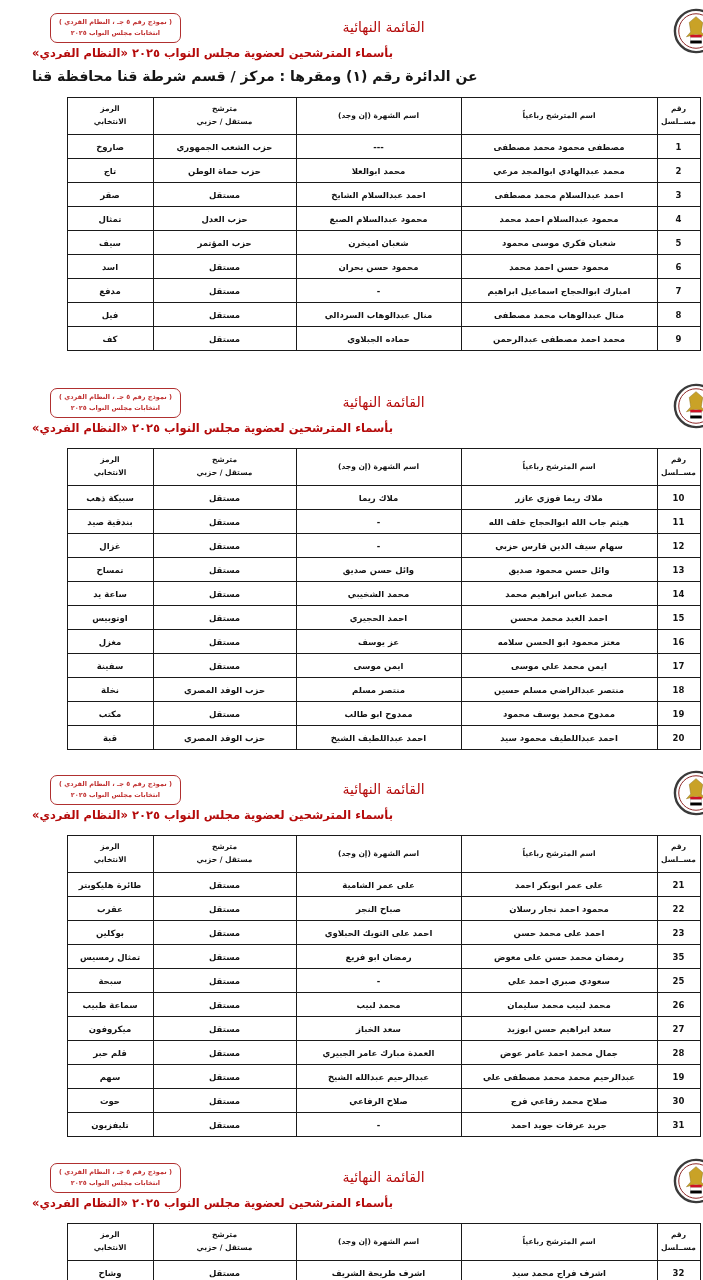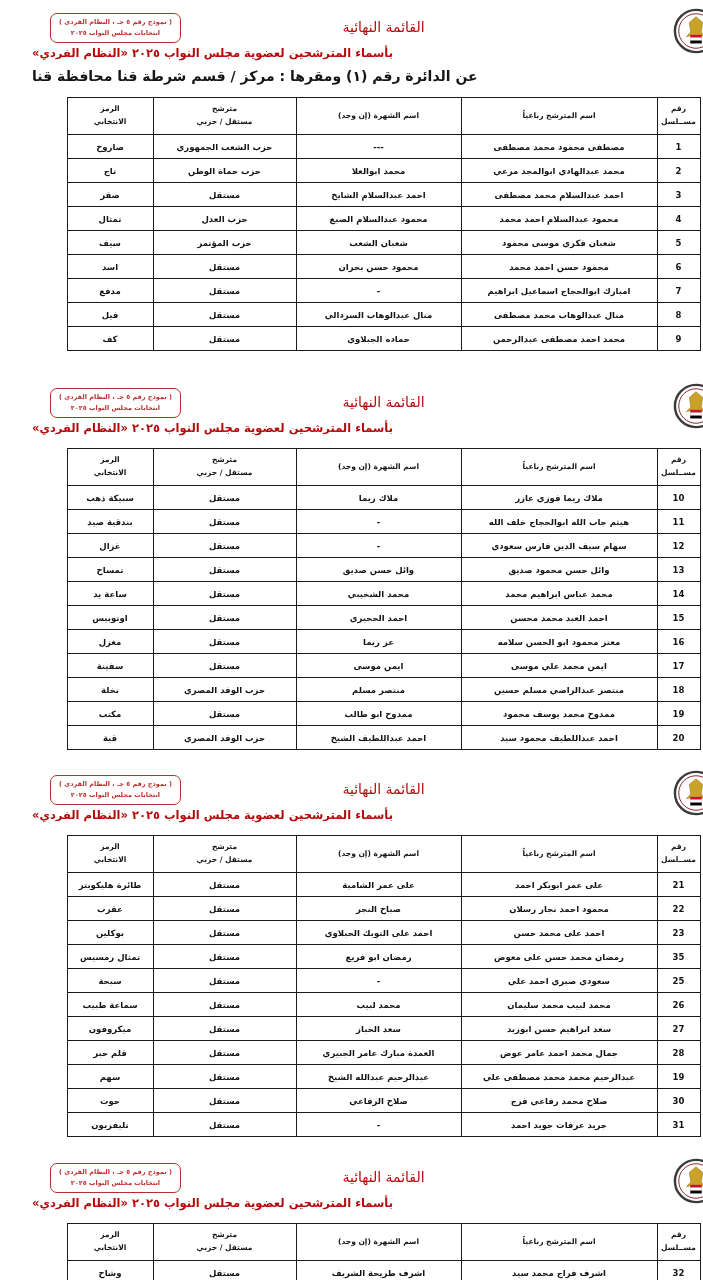--- a/index.html
+++ b/index.html
@@ -110,21 +110,21 @@
           <td>4</td>
           <td>محمود عبدالسلام احمد محمد</td>
           <td>محمود عبدالسلام الصبع</td>
           <td>حزب العدل</td>
           <td>تمثال</td>
         </tr>
 
         <tr>
           <td>5</td>
           <td>شعبان فكري موسى محمود</td>
-          <td>شعبان الشعب</td>
+          <td>شعبان اميخرن</td>
           <td>حزب المؤتمر</td>
           <td>سيف</td>
         </tr>
 
         <tr>
           <td>6</td>
           <td>محمود حسن احمد محمد</td>
           <td>محمود حسن بحران</td>
           <td>مستقل</td>
           <td>اسد</td>
@@ -213,21 +213,21 @@
         <tr>
           <td>11</td>
           <td>هيثم جاب الله ابوالحجاج خلف الله</td>
           <td>-</td>
           <td>مستقل</td>
           <td>بندقية صيد</td>
         </tr>
 
         <tr>
           <td>12</td>
-          <td>سهام سيف الدين فارس سعودي</td>
+          <td>سهام سيف الدين فارس حزبي</td>
           <td>-</td>
           <td>مستقل</td>
           <td>غزال</td>
         </tr>
 
         <tr>
           <td>13</td>
           <td>وائل حسن محمود صديق</td>
           <td>وائل حسن صديق</td>
           <td>مستقل</td>
@@ -246,21 +246,21 @@
           <td>15</td>
           <td>احمد العبد محمد محسن</td>
           <td>احمد الحجيري</td>
           <td>مستقل</td>
           <td>اوتوبيس</td>
         </tr>
 
         <tr>
           <td>16</td>
           <td>معتز محمود ابو الحسن سلامه</td>
-          <td>عز ريما</td>
+          <td>عز يوسف</td>
           <td>مستقل</td>
           <td>مغزل</td>
         </tr>
 
         <tr>
           <td>17</td>
           <td>ايمن محمد علي موسى</td>
           <td>ايمن موسى</td>
           <td>مستقل</td>
           <td>سفينة</td>

